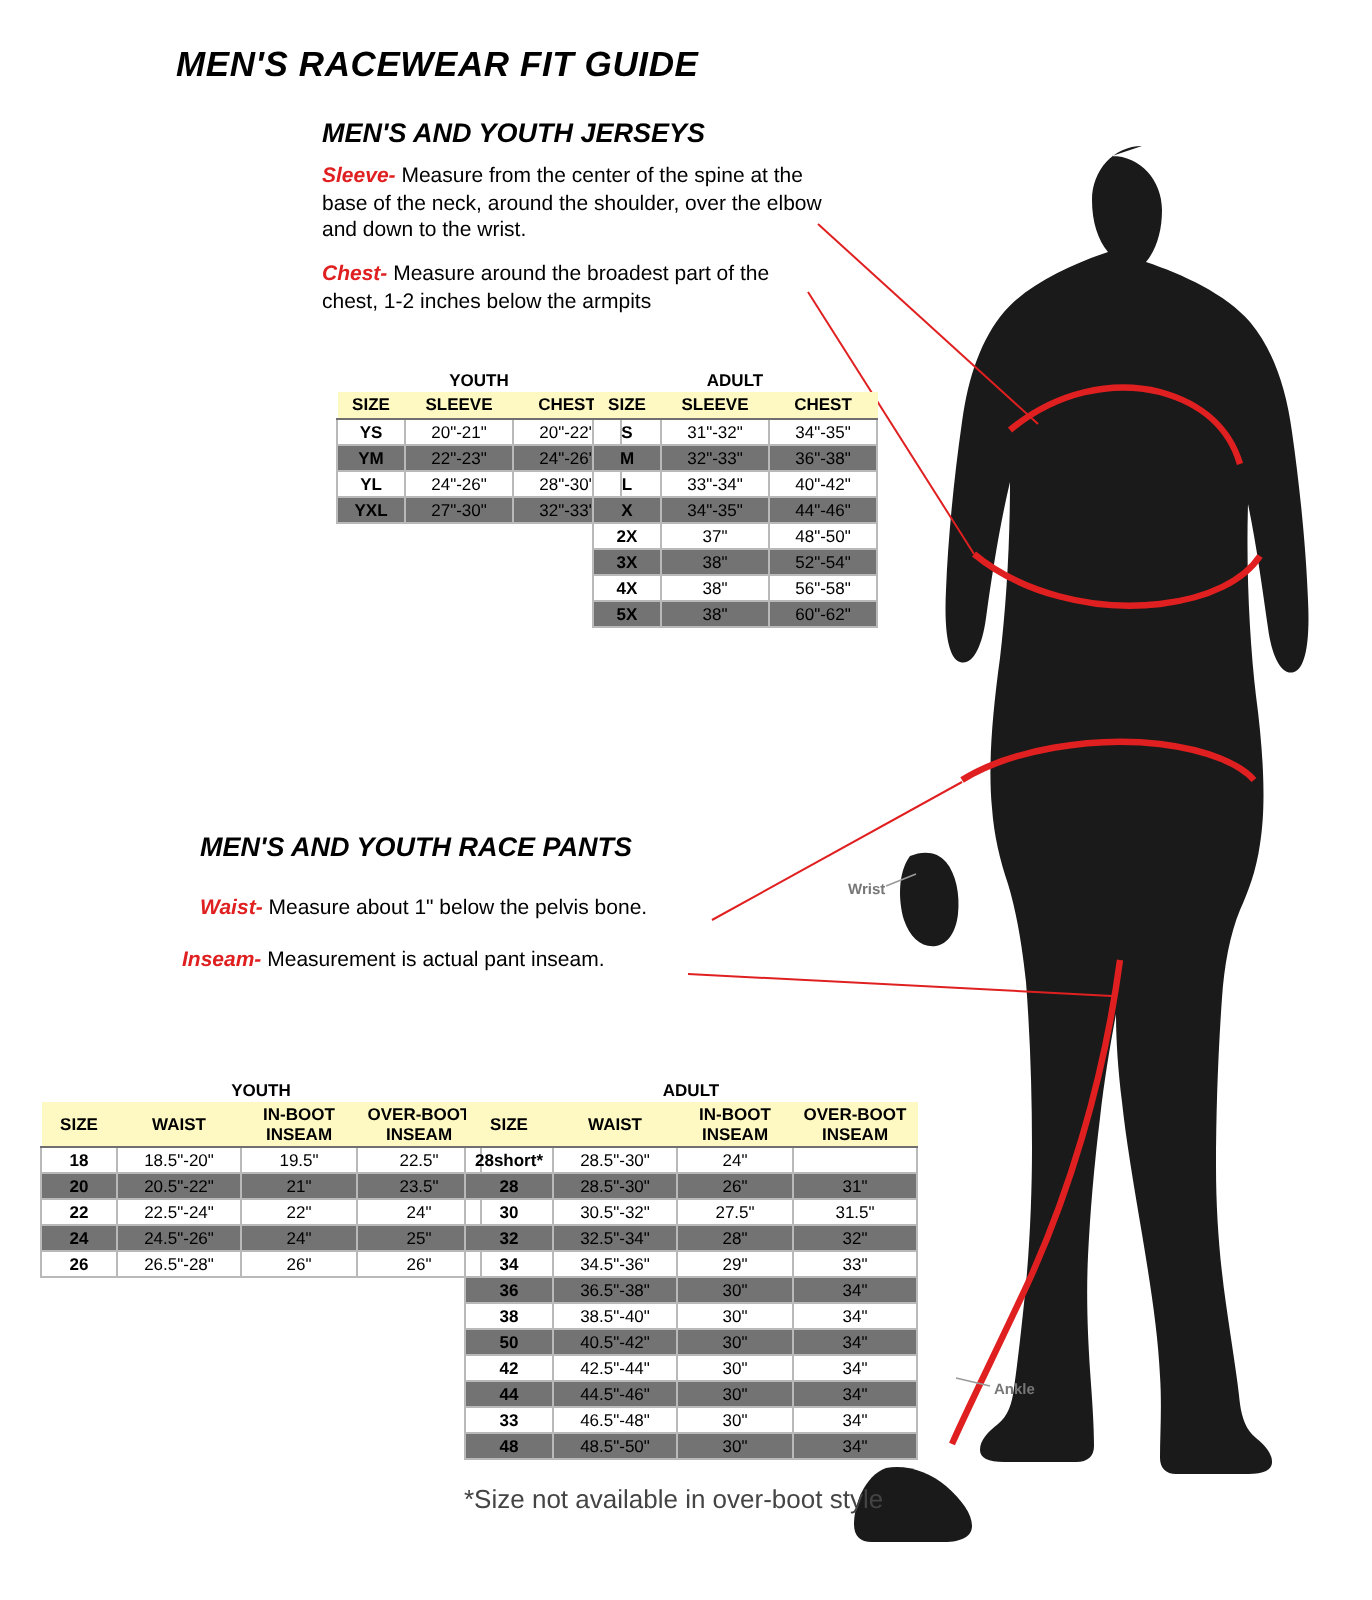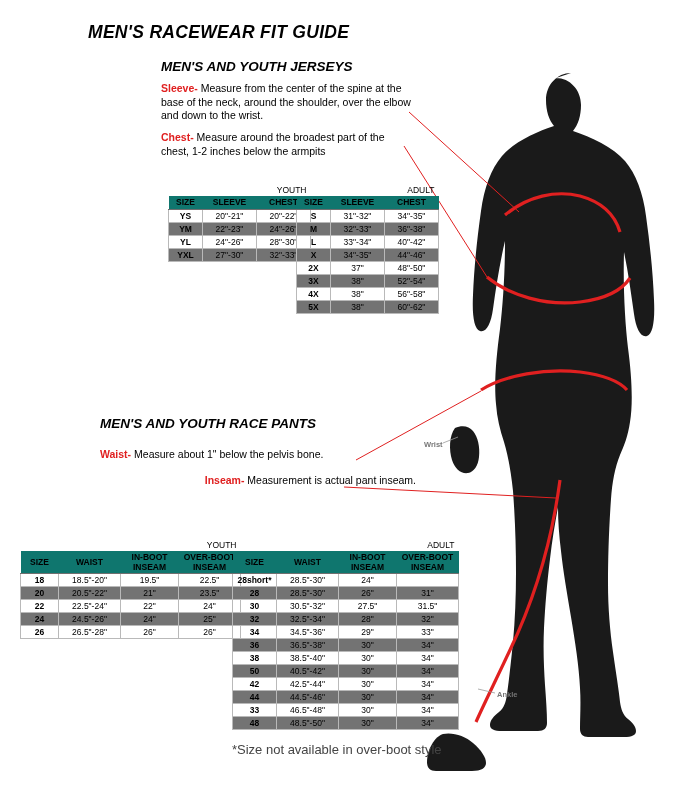--- a/index.html
+++ b/index.html
@@ -45,52 +45,53 @@
   
   .note {
     position: absolute;
     font-size: 10.5px;
     line-height: 13.5px;
     color: #000;
   }
   .note .kw {
     color: #e02020;
     font-weight: bold;
+    font-style: italic;
   }
   #note-sleeve { left: 161px; top: 82px; width: 255px; }
   #note-chest  { left: 161px; top: 131px; width: 250px; }
   #note-waist  { left: 100px; top: 448px; width: 300px; }
-  #note-inseam { left: 116px; top: 474px; width: 300px; text-align: right; }
+  #note-inseam { left: 91px; top: 474px; width: 300px; }
 
   
   .tbl {
     position: absolute;
     border-collapse: collapse;
     font-size: 8.5px;
   }
   .tbl td, .tbl th {
     border: 1px solid #b9b9b9;
     padding: 1px 4px;
     text-align: center;
     white-space: nowrap;
     height: 13px;
     box-sizing: border-box;
   }
   .tbl .hdr-top td {
     border: none;
-    font-weight: normal;
+    font-weight: bold;
     font-size: 8.5px;
-    text-align: right;
+    text-align: center;
     padding-bottom: 1px;
   }
   .tbl .hdr td {
     font-weight: bold;
     border: none;
     border-bottom: 1px solid #6f6f6f;
-    background: #0f766e;
+    background: #fef9c3;
     padding-bottom: 1px;
   }
   .tbl tr.shade td { background: #737373; }
   .tbl td.sz { font-weight: bold; }
 
   #tbl-youth-jersey { left: 168px; top: 183px; }
   #tbl-adult-jersey { left: 296px; top: 183px; }
   #tbl-youth-pants  { left: 20px;  top: 538px; }
   #tbl-adult-pants  { left: 232px; top: 538px; }
 

